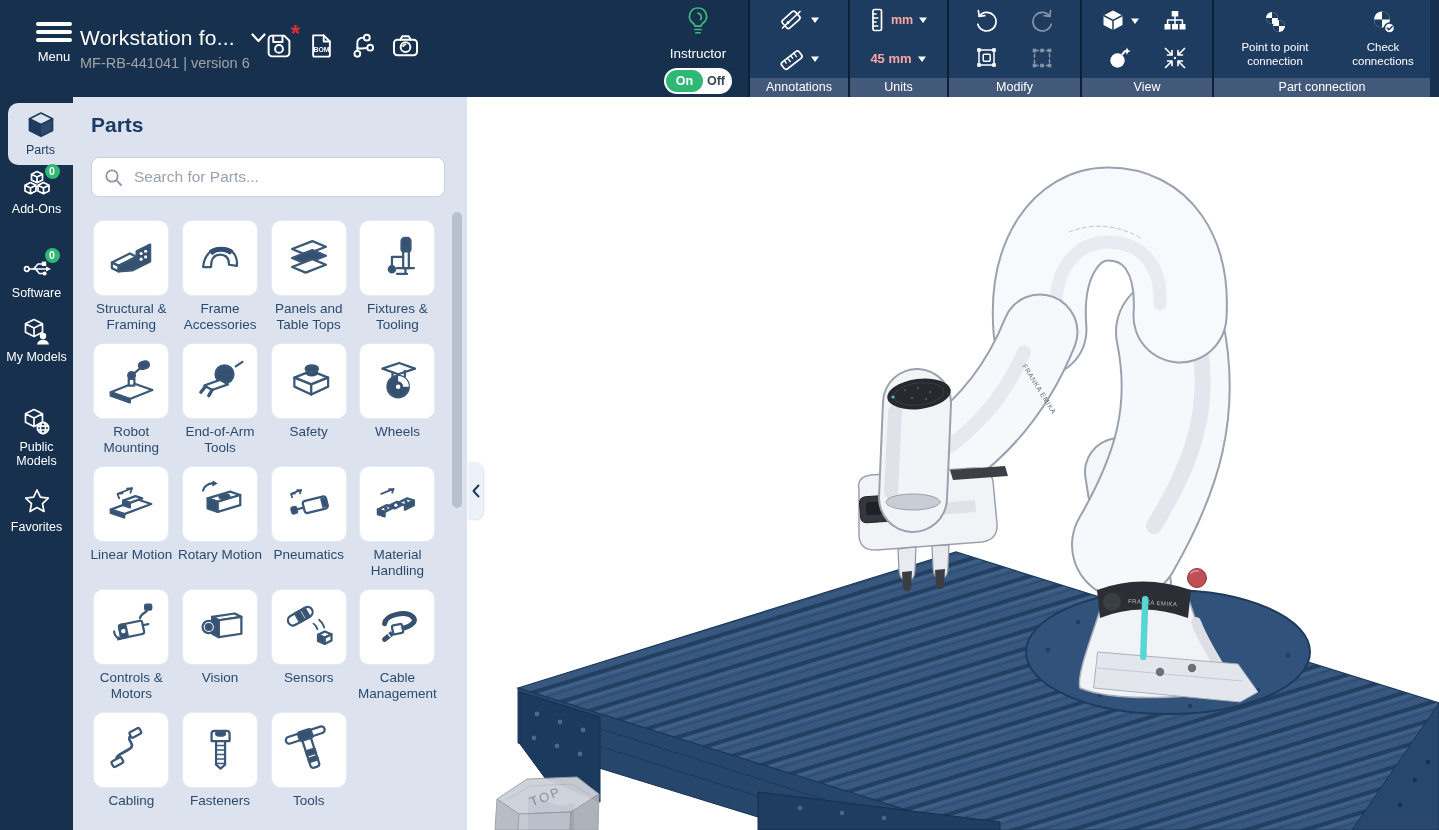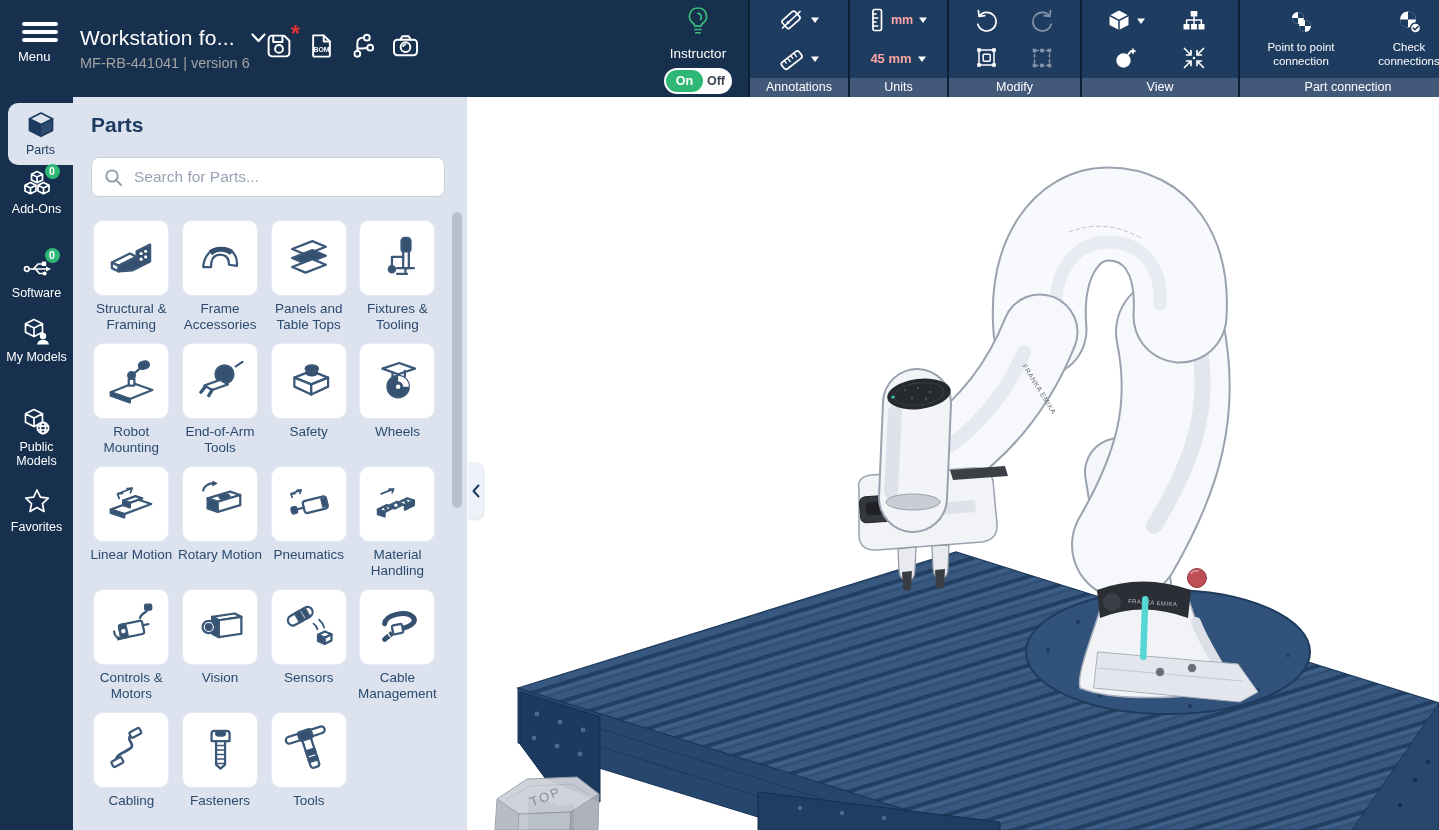--- a/index.html
+++ b/index.html
@@ -1,21 +1,21 @@
 <!DOCTYPE html>
 <html><head>
 <meta charset="utf-8">
 <style>
   html,body{margin:0;padding:0;background:#fff;}
   *{box-sizing:border-box;font-family:"Liberation Sans",sans-serif;}
   .app{position:relative;width:1439px;height:830px;overflow:hidden;background:#fff;}
 
   
   .topbar{position:absolute;left:0;top:0;width:1439px;height:97px;background:#16304e;z-index:5;}
-  .menu-btn{position:absolute;left:18px;top:22px;width:44px;text-align:left;color:#fff;cursor:pointer;}
+  .menu-btn{position:absolute;left:32px;top:22px;width:44px;text-align:center;color:#fff;cursor:pointer;}
   .menu-btn .bars i{display:block;width:36px;height:3.6px;background:#fff;border-radius:2px;margin:0 auto 4.6px;}
   .menu-btn span{font-size:13px;}
   .title-block{position:absolute;left:80px;top:26px;color:#fff;}
   .title-row{display:flex;align-items:center;gap:16px;}
   .title-row h1{margin:0;font-size:21px;font-weight:400;letter-spacing:.2px;}
   .subtitle{margin-top:5px;font-size:14.5px;color:#a3a3a3;}
   .doc-icons{position:absolute;left:262px;top:30px;display:flex;gap:8px;}
   .doc-icons button{position:relative;background:none;border:none;padding:0;width:34px;height:34px;cursor:pointer;}
   .unsaved{position:absolute;top:-10px;right:-4px;color:#e03131;font-size:24px;font-weight:700;}
   .instructor{position:absolute;left:652px;top:4px;width:92px;text-align:center;color:#fff;}
@@ -225,21 +225,21 @@
               <rect x="3.7" y="18.7" width="3.6" height="3.6" fill="#fff" stroke="none"></rect>
                 <rect x="18.7" y="18.7" width="3.6" height="3.6" fill="#fff" stroke="none"></rect>
               <rect x="11.2" y="3.7" width="3.6" height="3.6" fill="#fff" stroke="none"></rect>
                 <rect x="11.2" y="18.7" width="3.6" height="3.6" fill="#fff" stroke="none"></rect>
             </svg>
           </button>
         </div>
         <div class="grp-label">Modify</div>
       </div>
 
-      <div class="grp" style="width:156px">
+      <div class="grp" style="width:130px">
         <div class="grid2">
           <button>
             <svg width="26" height="26" viewBox="0 0 26 26">
               <path d="M13 2.5 L22.5 7.5 V17 L13 22 L3.5 17 V7.5 Z" fill="#fff"></path>
               <path d="M3.5 7.5 L13 12.3 L22.5 7.5 M13 12.3 V22" stroke="#1e3b60" stroke-width="1.5" fill="none"></path>
             </svg>
             <svg width="10" height="8" viewBox="0 0 10 8">
                 <polygon points="1,1.5 9,1.5 5,7" fill="#fff"></polygon>
               </svg>
           </button>

